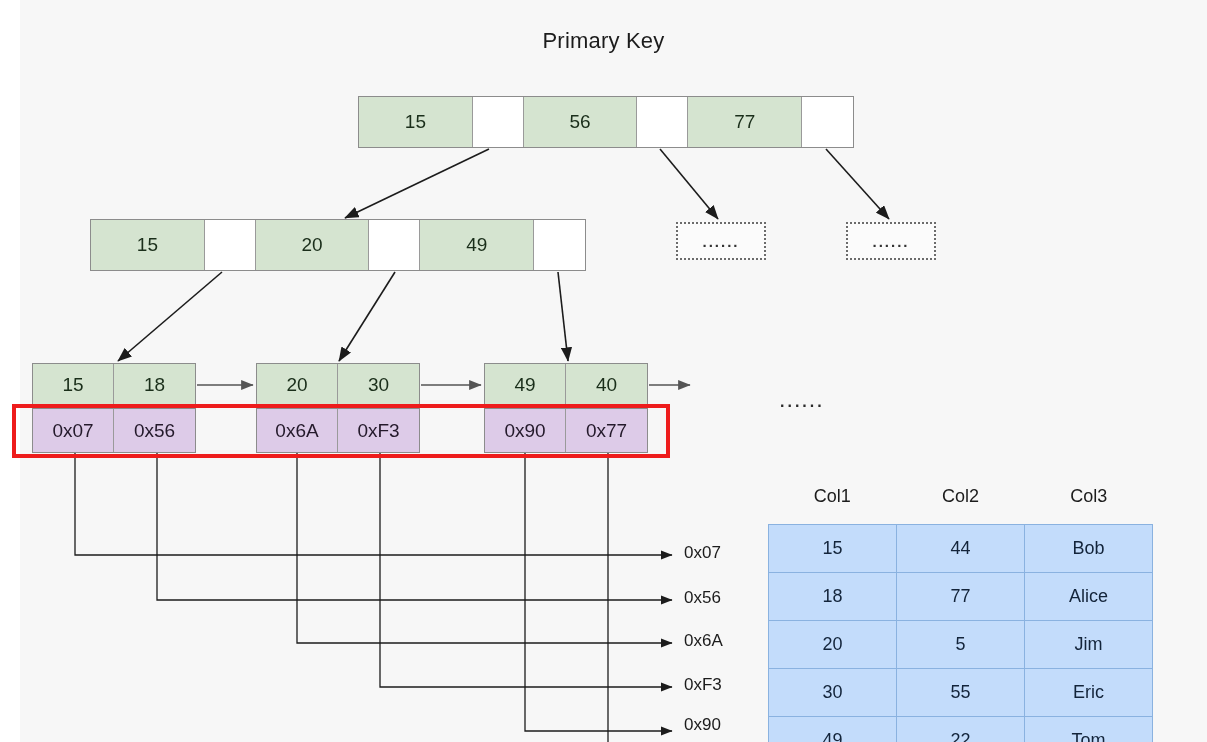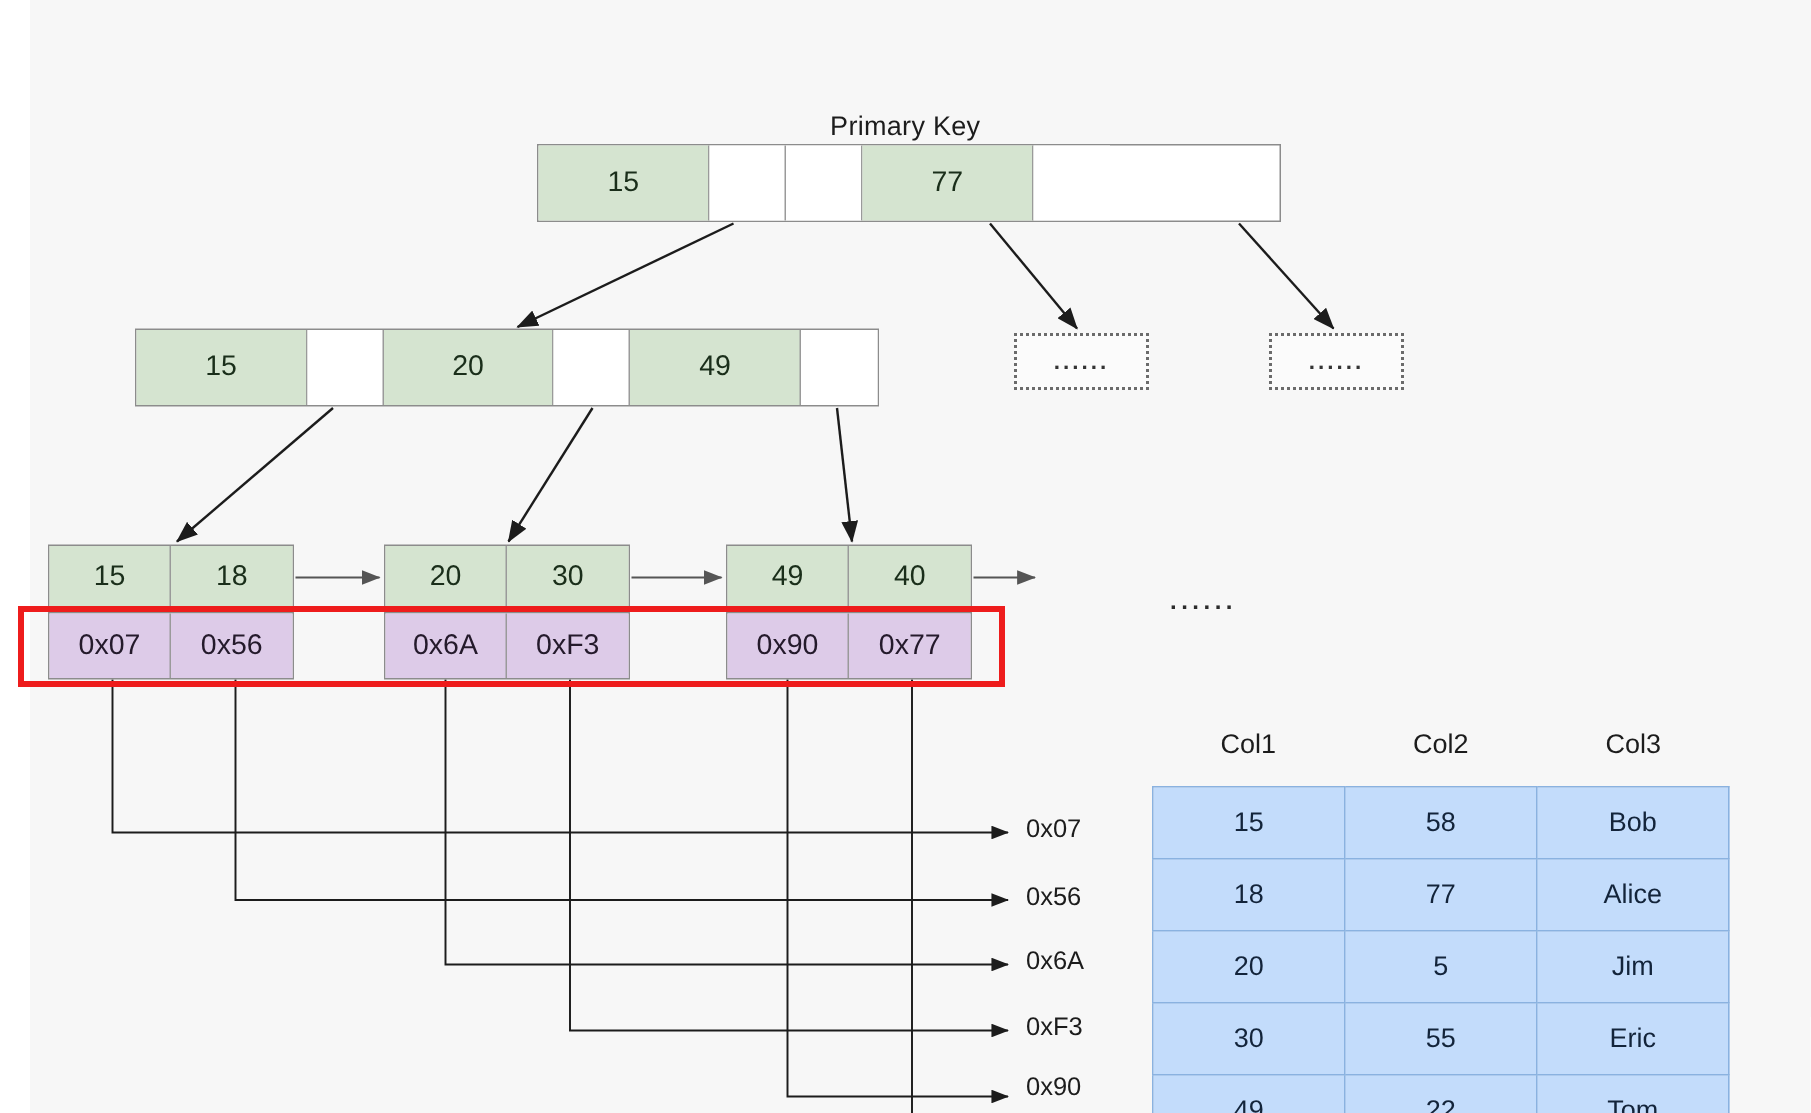--- a/index.html
+++ b/index.html
@@ -20,23 +20,22 @@
   svg.wires{
     position:absolute;left:0;top:0;width:1207px;height:742px;
     overflow:visible;pointer-events:none;
   }
 
   
   .title{
     position:absolute;
     left:0;top:28px;width:1207px;
     text-align:center;
-    font-size:18px;color:#1c1c1c;
+    font-size:22px;color:#1c1c1c;
     letter-spacing:.2px;
-    margin-top:46px;
   }
 
   
   .node{
     position:absolute;
     display:flex;
     border:1px solid #8c8c8c;
     box-sizing:border-box;
     background:#ffffff;
   }
@@ -179,20 +178,21 @@
     <path d="M380,453 L380,687 L672,687" fill="none" stroke="#1c1c1c" stroke-width="1.3" marker-end="url(#ah)"></path>
 
     <path d="M525,453 L525,731 L672,731" fill="none" stroke="#1c1c1c" stroke-width="1.3" marker-end="url(#ah)"></path>
 
     <path d="M608,453 L608,742" fill="none" stroke="#1c1c1c" stroke-width="1.3"></path>
   </svg>
 
   <div class="node" id="root">
     <div class="cell key">15</div>
     <div class="cell ptr"></div>
+    <div class="cell key">56</div>
     <div class="cell ptr"></div>
     <div class="cell key">77</div>
     <div class="cell ptr"></div>
   </div>
 
   <div class="node" id="inode">
     <div class="cell key">15</div>
     <div class="cell ptr"></div>
     <div class="cell key">20</div>
     <div class="cell ptr"></div>
@@ -242,21 +242,21 @@
   <div class="tbl-head">
     <span>Col1</span>
     <span>Col2</span>
     <span>Col3</span>
   </div>
 
   <table class="tbl">
     <tbody>
       <tr>
         <td>15</td>
-        <td>58</td>
+        <td>44</td>
         <td>Bob</td>
       </tr>
       <tr>
         <td>18</td>
         <td>77</td>
         <td>Alice</td>
       </tr>
       <tr>
         <td>20</td>
         <td>5</td>

